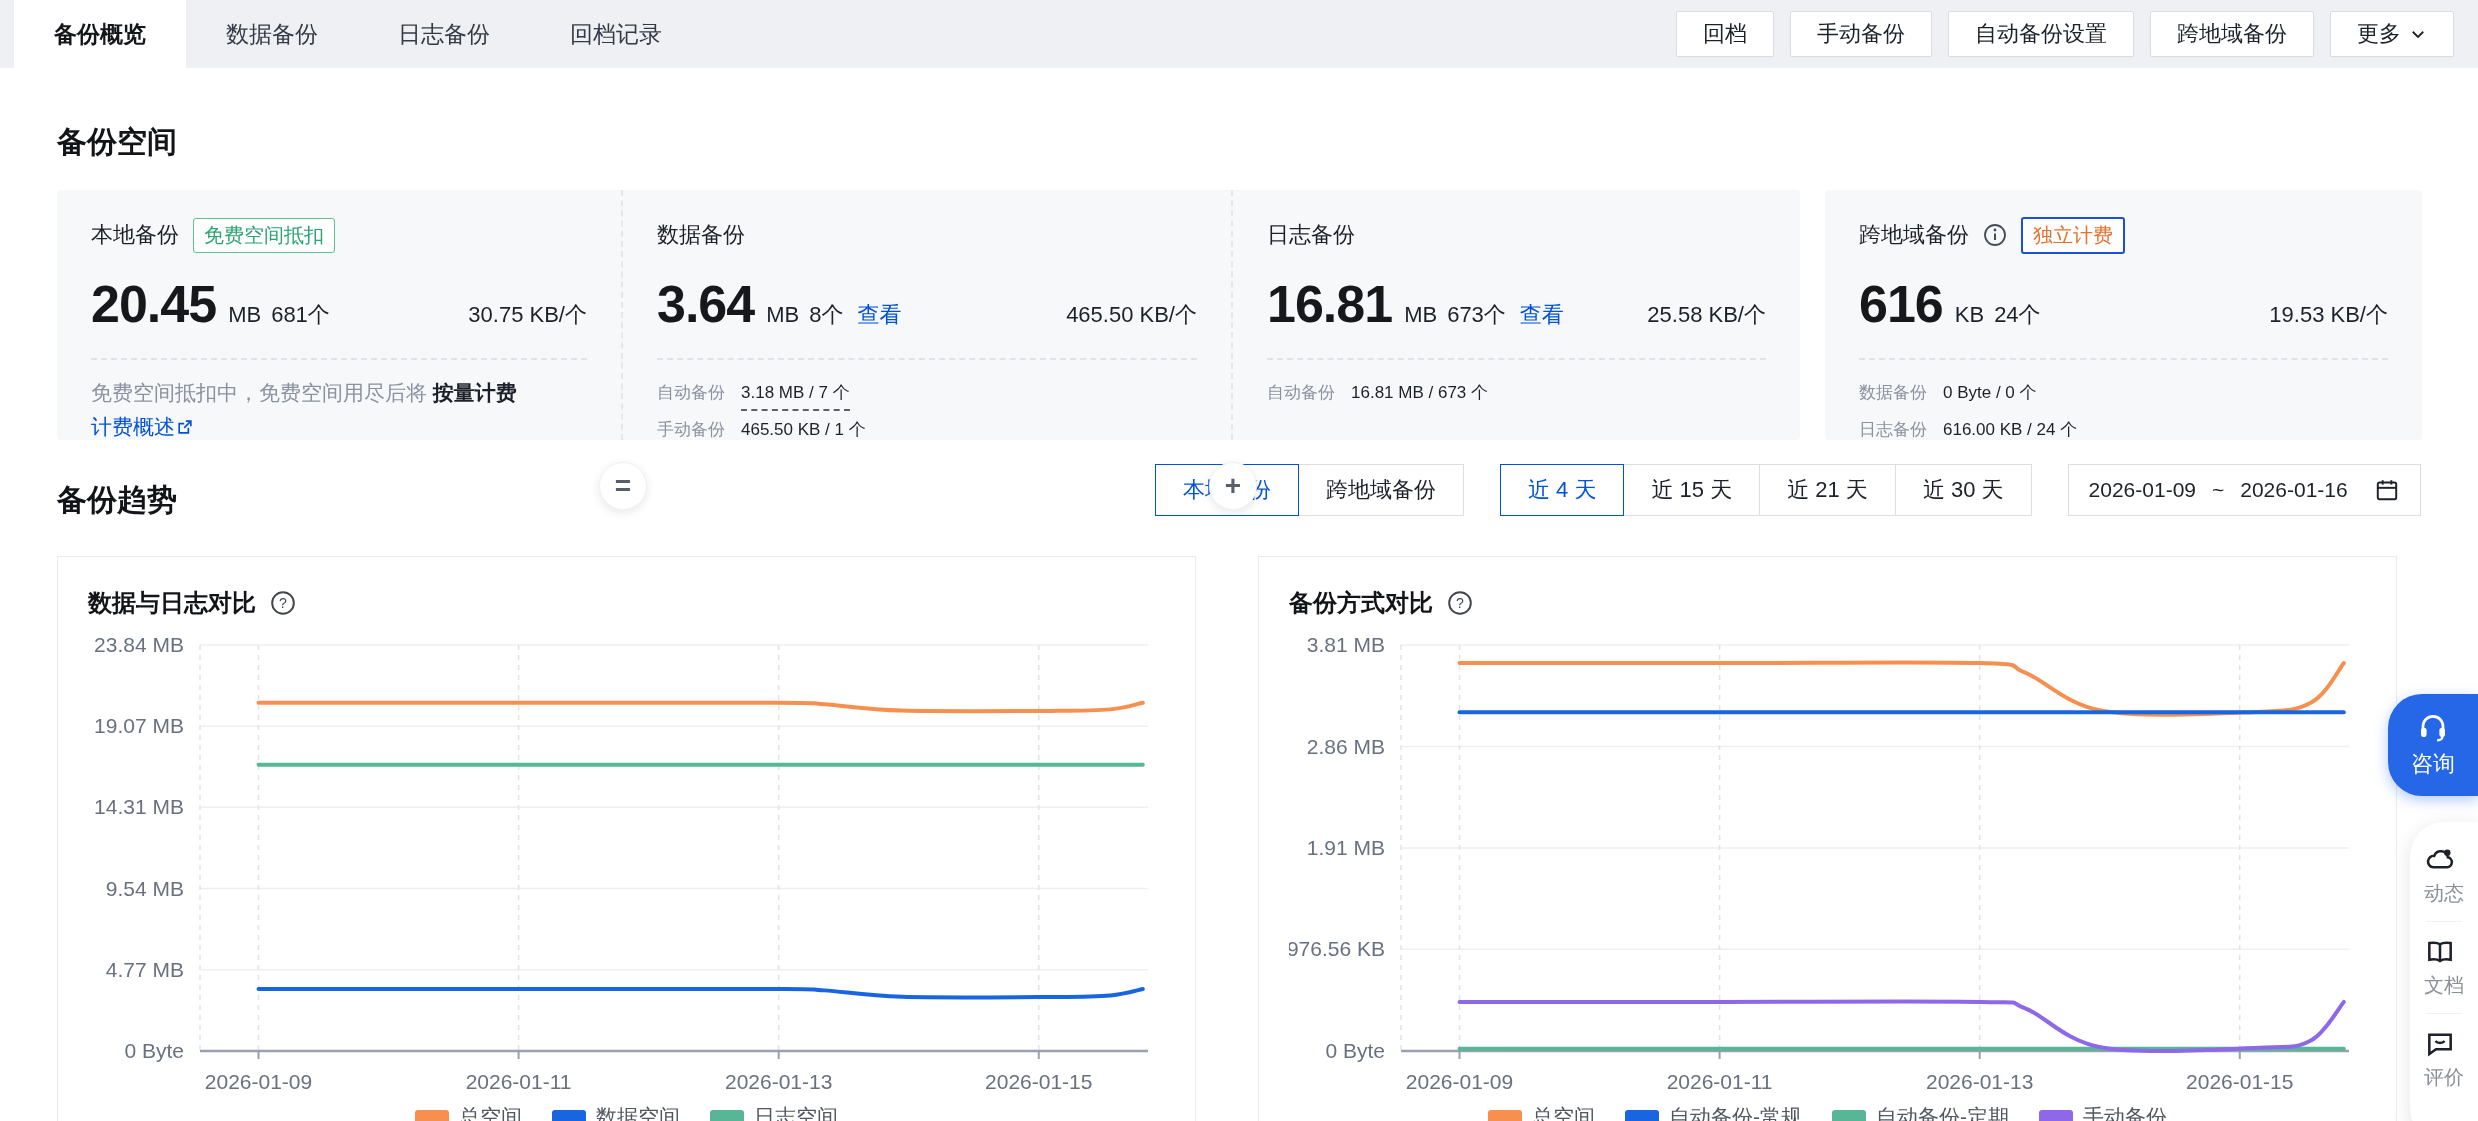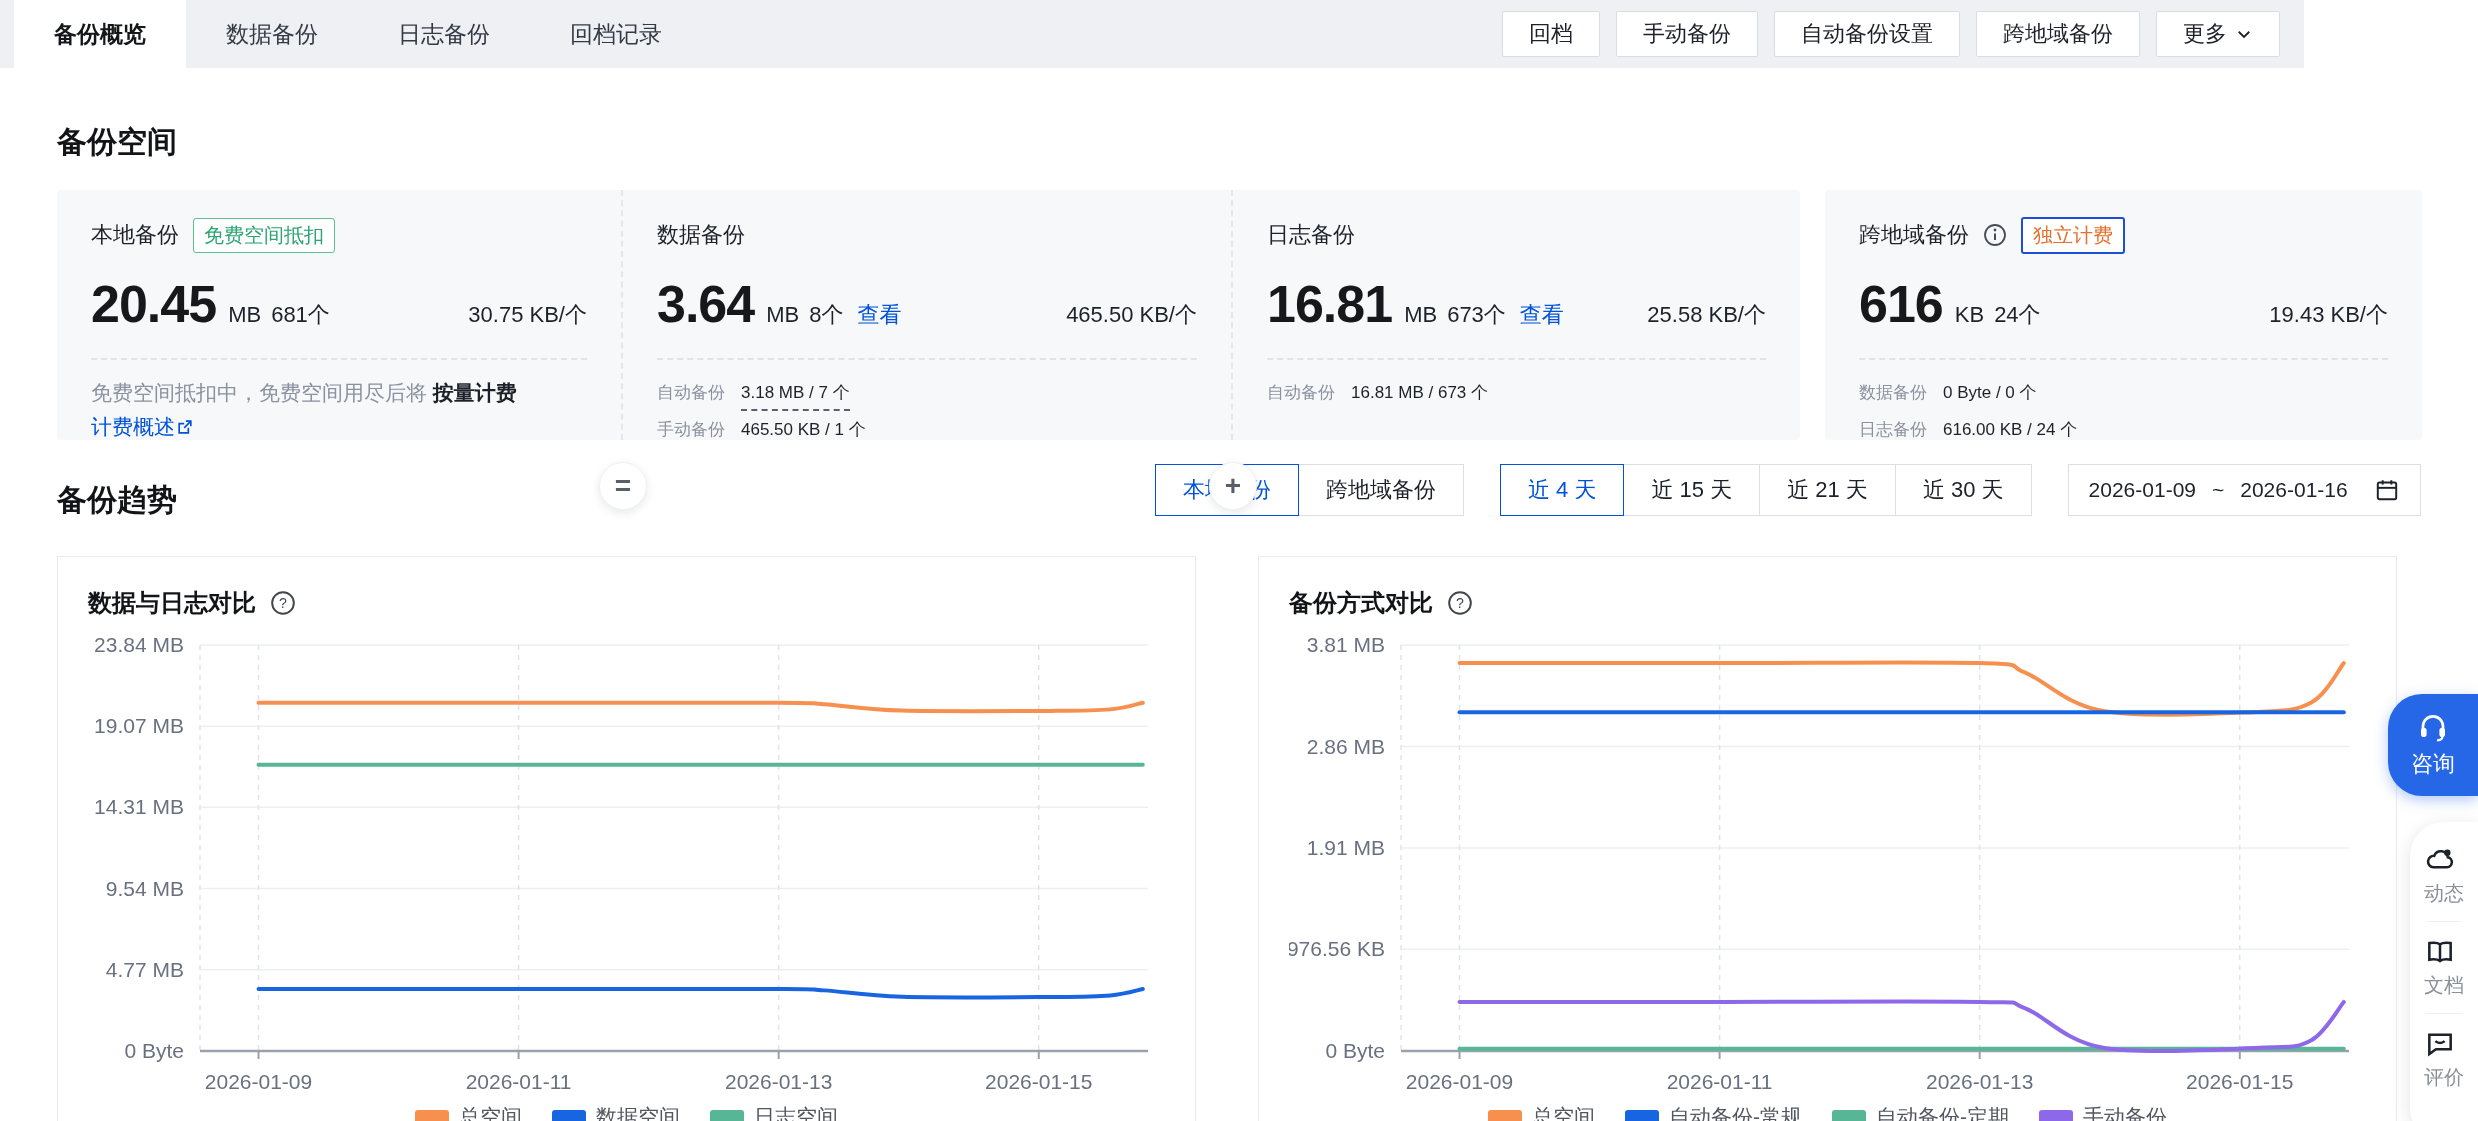--- a/index.html
+++ b/index.html
@@ -1,20 +1,20 @@
 <!DOCTYPE html>
 <html><head>
 <meta charset="utf-8">
 <style>
   * { margin:0; padding:0; box-sizing:border-box; }
   html,body { width:2478px; height:1121px; overflow:hidden; background:#fff;
     font-family:"Liberation Sans","DejaVu Sans",sans-serif; color:#1d2129; }
 
   
-  .topbar { position:absolute; left:0; top:0; width:2304px; height:68px; background:#eef0f3; display:flex; align-items:stretch; }
+  .topbar { position:absolute; left:0; top:0; width:2478px; height:68px; background:#eef0f3; display:flex; align-items:stretch; }
   .tabs { display:flex; margin-left:14px; }
   .tab { padding:0 40px; line-height:68px; font-size:23px; color:#333a45; cursor:pointer; }
   .tab.active { background:#fff; color:#14161a; font-weight:bold; }
   .actions { position:absolute; right:24px; top:11px; display:flex; gap:16px; }
   .btn { height:46px; padding:0 26px; background:#fff; border:1px solid #d8dce3; border-radius:2px;
          font-size:22px; color:#1d2129; display:flex; align-items:center; gap:8px; cursor:pointer; }
 
   
   .h1 { position:absolute; left:57px; font-size:30px; font-weight:bold; color:#121418; }
 
@@ -193,21 +193,21 @@
         <circle cx="12" cy="12" r="10" fill="none" stroke="#474d58" stroke-width="1.8"></circle>
         <line x1="12" y1="10.5" x2="12" y2="17" stroke="#474d58" stroke-width="2"></line>
         <circle cx="12" cy="7" r="1.4" fill="#474d58"></circle>
       </svg>
       <span class="badge-orange">独立计费</span>
     </div>
     <div class="num-row">
       <span class="num-big">616</span>
       <span class="num-unit">KB</span>
       <span class="num-count">24个</span>
-      <span class="per-unit">19.43 KB/个</span>
+      <span class="per-unit">19.53 KB/个</span>
     </div>
     <div class="dashline"></div>
     <div class="details">
       <div class="drow">
         <span class="dlabel">数据备份</span>
         <span class="dval">0 Byte / 0 个</span>
       </div>
       <div class="drow">
         <span class="dlabel">日志备份</span>
         <span class="dval">616.00 KB / 24 个</span>

